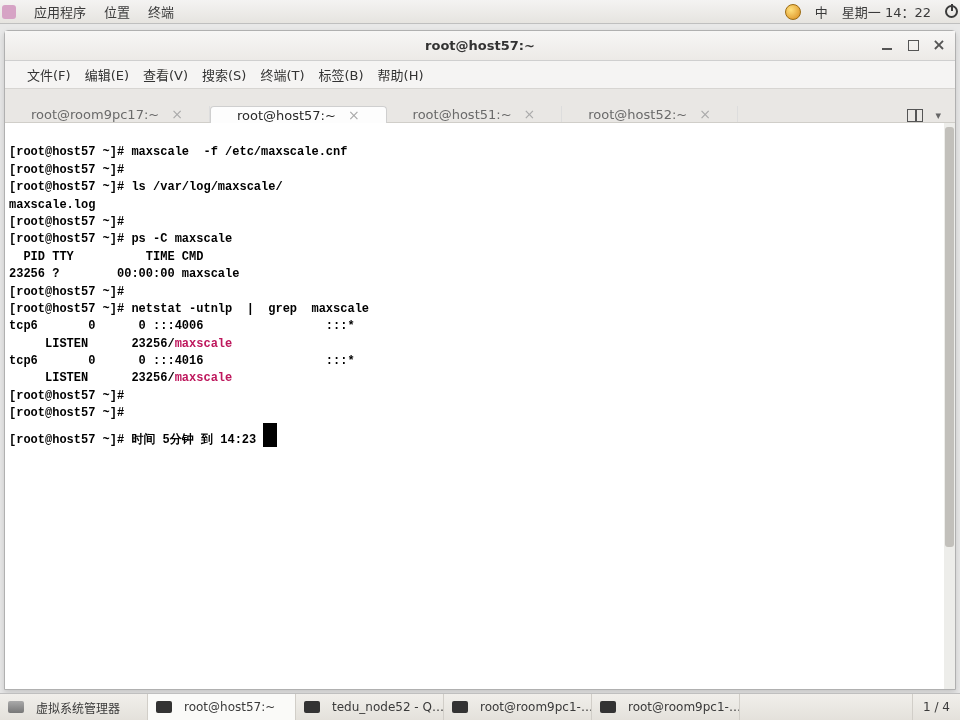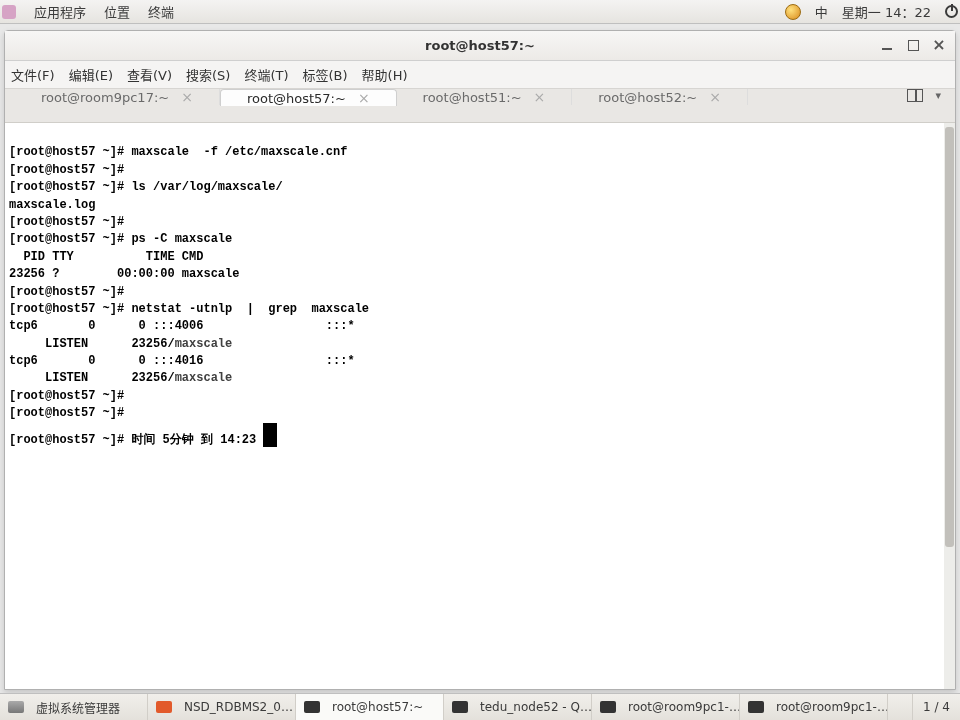--- a/index.html
+++ b/index.html
@@ -48,31 +48,31 @@
   .win-controls { position:absolute; right:6px; top:4px; display:flex; gap:6px; }
   .win-btn { width:20px; height:20px; display:flex; align-items:center; justify-content:center; font-weight:bold; color:#555; cursor:pointer; }
   .win-btn.min::before { content:""; width:10px; height:2px; background:#555; margin-top:8px;}
   .win-btn.max::before { content:""; width:9px; height:9px; border:1.5px solid #555;}
   .win-btn.close { font-size:16px; line-height:1;}
   .menubar {
     height: 28px;
     background: #f5f4f3;
     border-bottom: 1px solid #d7d5d2;
     display:flex; align-items:center;
-    padding: 0 6px;
+    padding: 0 22px;
     gap: 14px;
     color:#333;
   }
   .menubar span { cursor:pointer; }
   .tabbar {
     height: 34px;
     background: #e9e7e4;
     border-bottom: 1px solid #d0cec9;
-    display:flex; align-items:flex-start;
-    padding-left: 10px;
+    display:flex; align-items:flex-end;
+    padding-left: 0;
   }
   .tab {
     display:flex; align-items:center; gap:8px;
     padding: 0 26px;
     font-size: 13px;
     color:#6a6a6a;
     border-right: 1px solid #ddd;
     position:relative;
     cursor:pointer;
   }
@@ -96,21 +96,21 @@
     font-family: Liberation Mono, monospace;
     font-size: 12px;
     font-weight: bold;
     line-height: 1.45;
     padding: 4px 4px;
     color:#000;
     white-space: pre;
     overflow:hidden;
     position:relative;
   }
-  .terminal-body .hl { color:#404040; }
+  .terminal-body .hl { color:#be185d; }
   .cursor { display:inline-block; width:14px; height:24px; background:#000; vertical-align:-4px;}
   .scrollbar { position:absolute; right:0; top:0; bottom:0; width:11px; background:#ededea;}
   .scrollbar .thumb { position:absolute; left:1px; right:1px; top:4px; height:420px; background:#c2c0bb; border-radius:3px;}
   
   .taskbar {
     position:absolute; left:0; right:0; bottom:0;
     height: 27px;
     background: linear-gradient(#f1efeb, #e4e1db);
     border-top: 1px solid #bfbfbf;
     display:flex; align-items:center;
@@ -216,34 +216,30 @@
     </div>
   </div>
 </div>
 
 <div class="taskbar">
 
   <div class="tb-item">
       <span class="ticon vm"></span>
       <span>虚拟系统管理器</span>
     </div>
+    <div class="tb-item active">
+      <span class="ticon "></span>
+      <span>root@host57:~</span>
+    </div>
     <div class="tb-item">
-      <span class="ticon pdf"></span>
-      <span>NSD_RDBMS2_0…</span>
-    </div>
-    <div class="tb-item active">
-      <span class="ticon "></span>
-      <span>root@host57:~</span>
+      <span class="ticon "></span>
+      <span>tedu_node52 - Q…</span>
     </div>
     <div class="tb-item">
       <span class="ticon "></span>
-      <span>tedu_node52 - Q…</span>
+      <span>root@room9pc1-…</span>
     </div>
     <div class="tb-item">
       <span class="ticon "></span>
       <span>root@room9pc1-…</span>
     </div>
-    <div class="tb-item">
-      <span class="ticon "></span>
-      <span>root@room9pc1-…</span>
-    </div>
     <div class="tb-pager">1 / 4</div>
 </div>
 
 </body></html>

